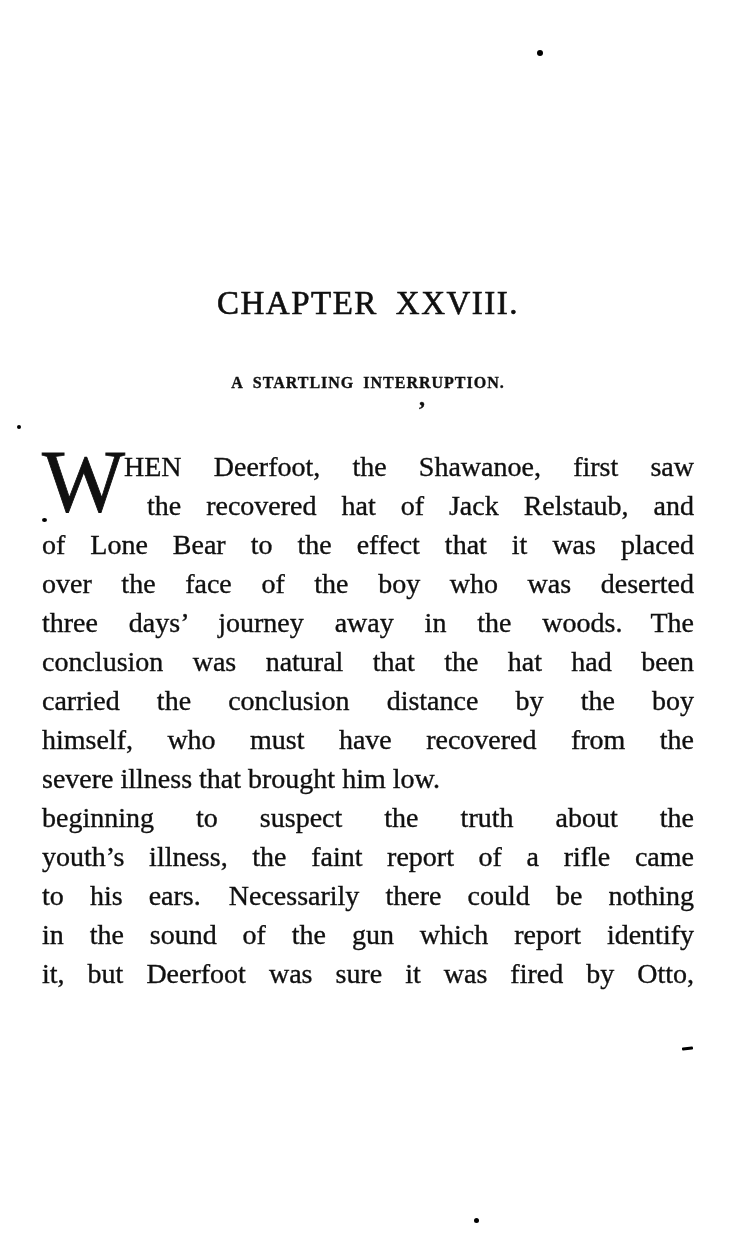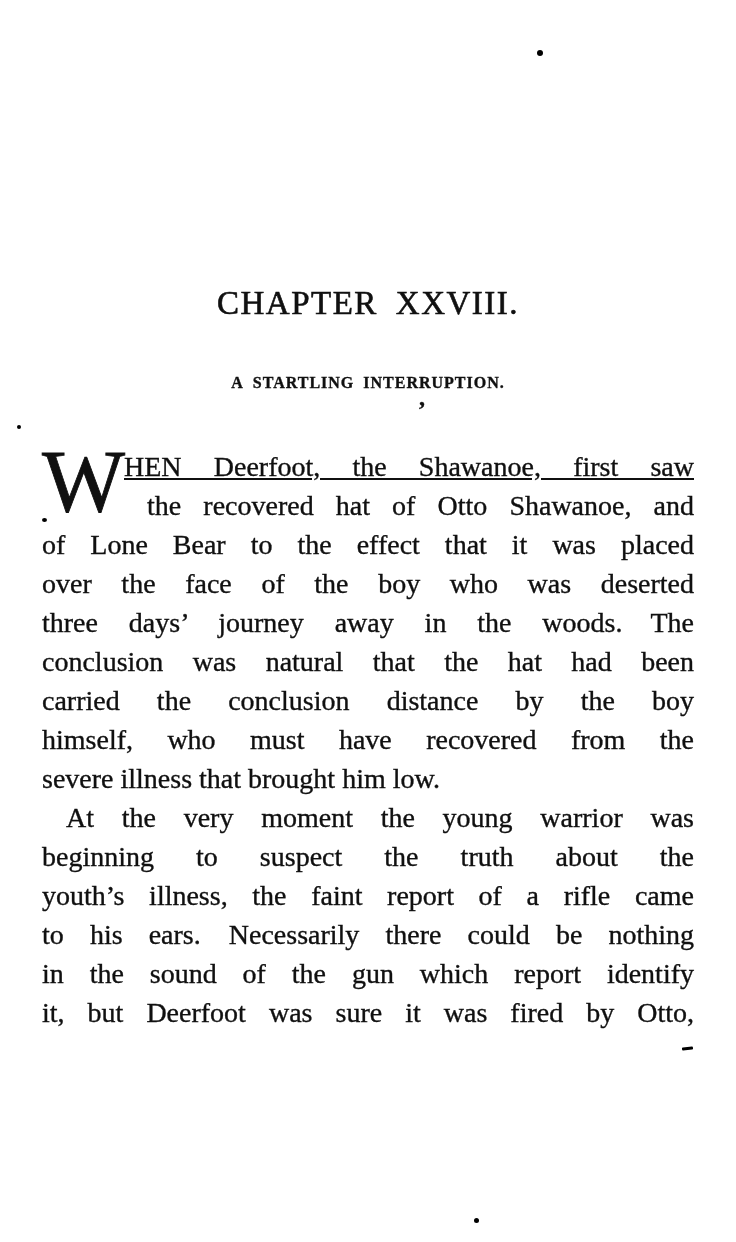--- a/index.html
+++ b/index.html
@@ -65,21 +65,21 @@
     -webkit-text-stroke: 0.8px #101010;
   }
   .line {
     height: 39px;
     line-height: 39px;
     text-align: justify;
     text-align-last: justify;
     white-space: normal;
     overflow: visible;
   }
-  .line.dc1 { padding-left: 82px; text-decoration: underline; }
+  .line.dc1 { padding-left: 82px; }
   .line.dc2 { padding-left: 105px; }
   .line.para-indent { padding-left: 24px; }
   .line.no-justify {
     text-align: center;
     text-align-last: left;
   }
   .speck {
     position: absolute;
     background: #000;
     border-radius: 50%;
@@ -114,32 +114,31 @@
 
   <h2 class="section-title">A STARTLING INTERRUPTION.</h2>
 
   <span class="stray-comma">,</span>
 
   <div class="bodytext">
     <span class="dropcap">W</span>
 
     <div>
       <div class="line dc1">HEN Deerfoot, the Shawanoe, first saw</div>
-      <div class="line dc2">the recovered hat of Otto Shawanoe, and</div>
+      <div class="line dc2">the recovered hat of Jack Relstaub, and</div>
       <div class="line">of Lone Bear to the effect that it was placed</div>
       <div class="line">over the face of the boy who was deserted</div>
       <div class="line">three days’ journey away in the woods. The</div>
       <div class="line">conclusion was natural that the hat had been</div>
       <div class="line">carried the conclusion distance by the boy</div>
       <div class="line">himself, who must have recovered from the</div>
       <div class="line no-justify">severe illness that brought him low.</div>
     </div>
 
     <div>
-      <div class="line para-indent">At the very moment the young warrior was</div>
       <div class="line">beginning to suspect the truth about the</div>
       <div class="line">youth’s illness, the faint report of a rifle came</div>
       <div class="line">to his ears. Necessarily there could be nothing</div>
       <div class="line">in the sound of the gun which report identify</div>
       <div class="line">it, but Deerfoot was sure it was fired by Otto,</div>
     </div>
   </div>
 
 </div>
 

